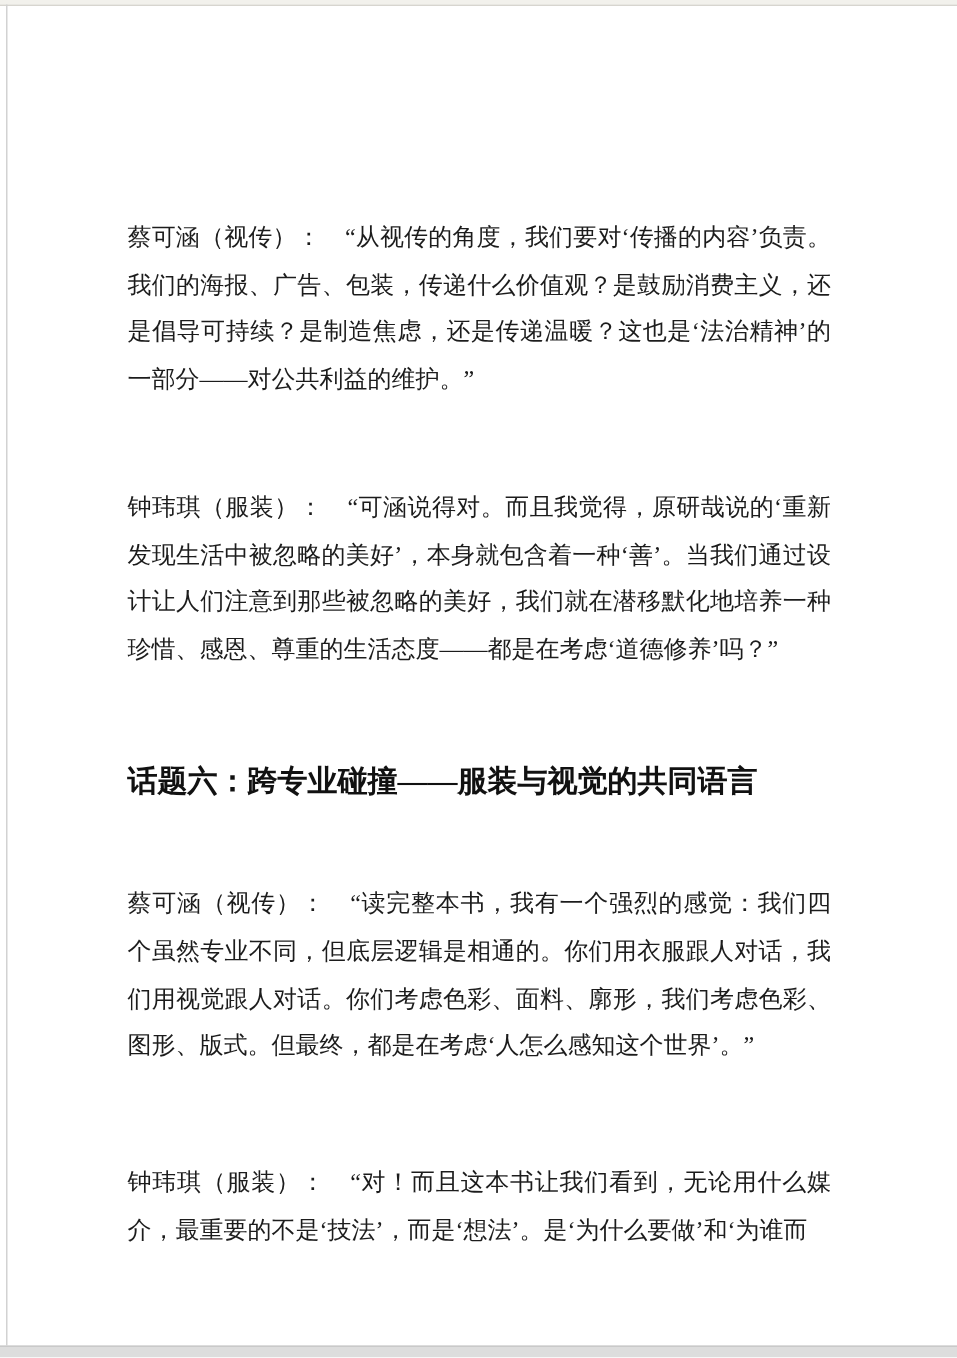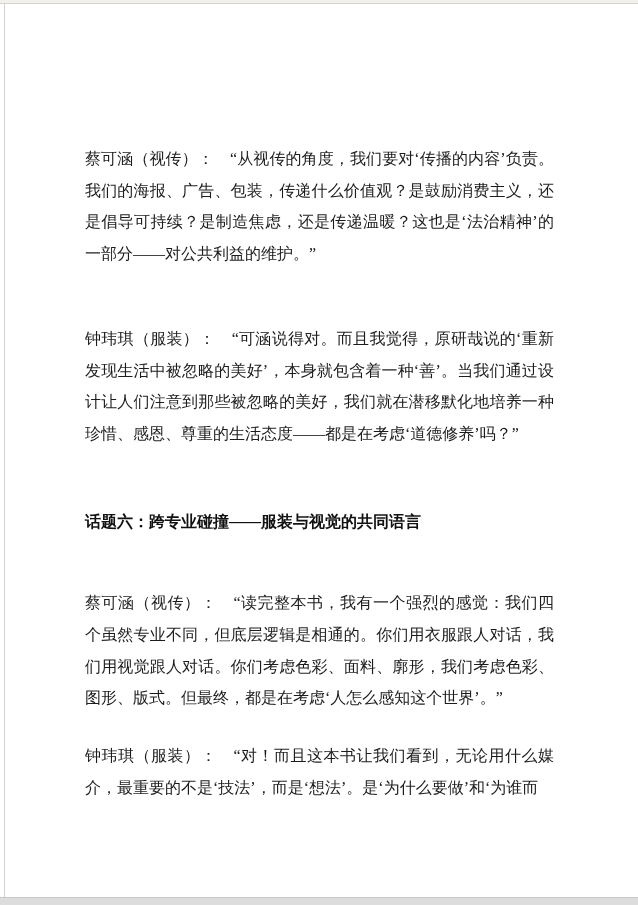--- a/index.html
+++ b/index.html
@@ -29,24 +29,24 @@
     text-align: justify;
     text-justify: inter-ideograph;
     overflow: hidden;
   }
   .para {
     margin: 0;
     word-break: break-all;
   }
   .para.p2 { margin-top: 53px; }
   .para.p3 { margin-top: 50px; }
-  .para.p4 { margin-top: 26px; }
+  .para.p4 { margin-top: 59px; }
   .heading {
     margin: 56px 0 0 0;
-    font-size: 16px;
+    font-size: 20px;
     font-weight: bold;
     text-align: left;
     line-height: 31.7px;
     color: #111111;
   }
   .top-strip {
     position: absolute;
     left: 0; top: 0;
     width: 638px; height: 3px;
     background: #f2f1ec;

